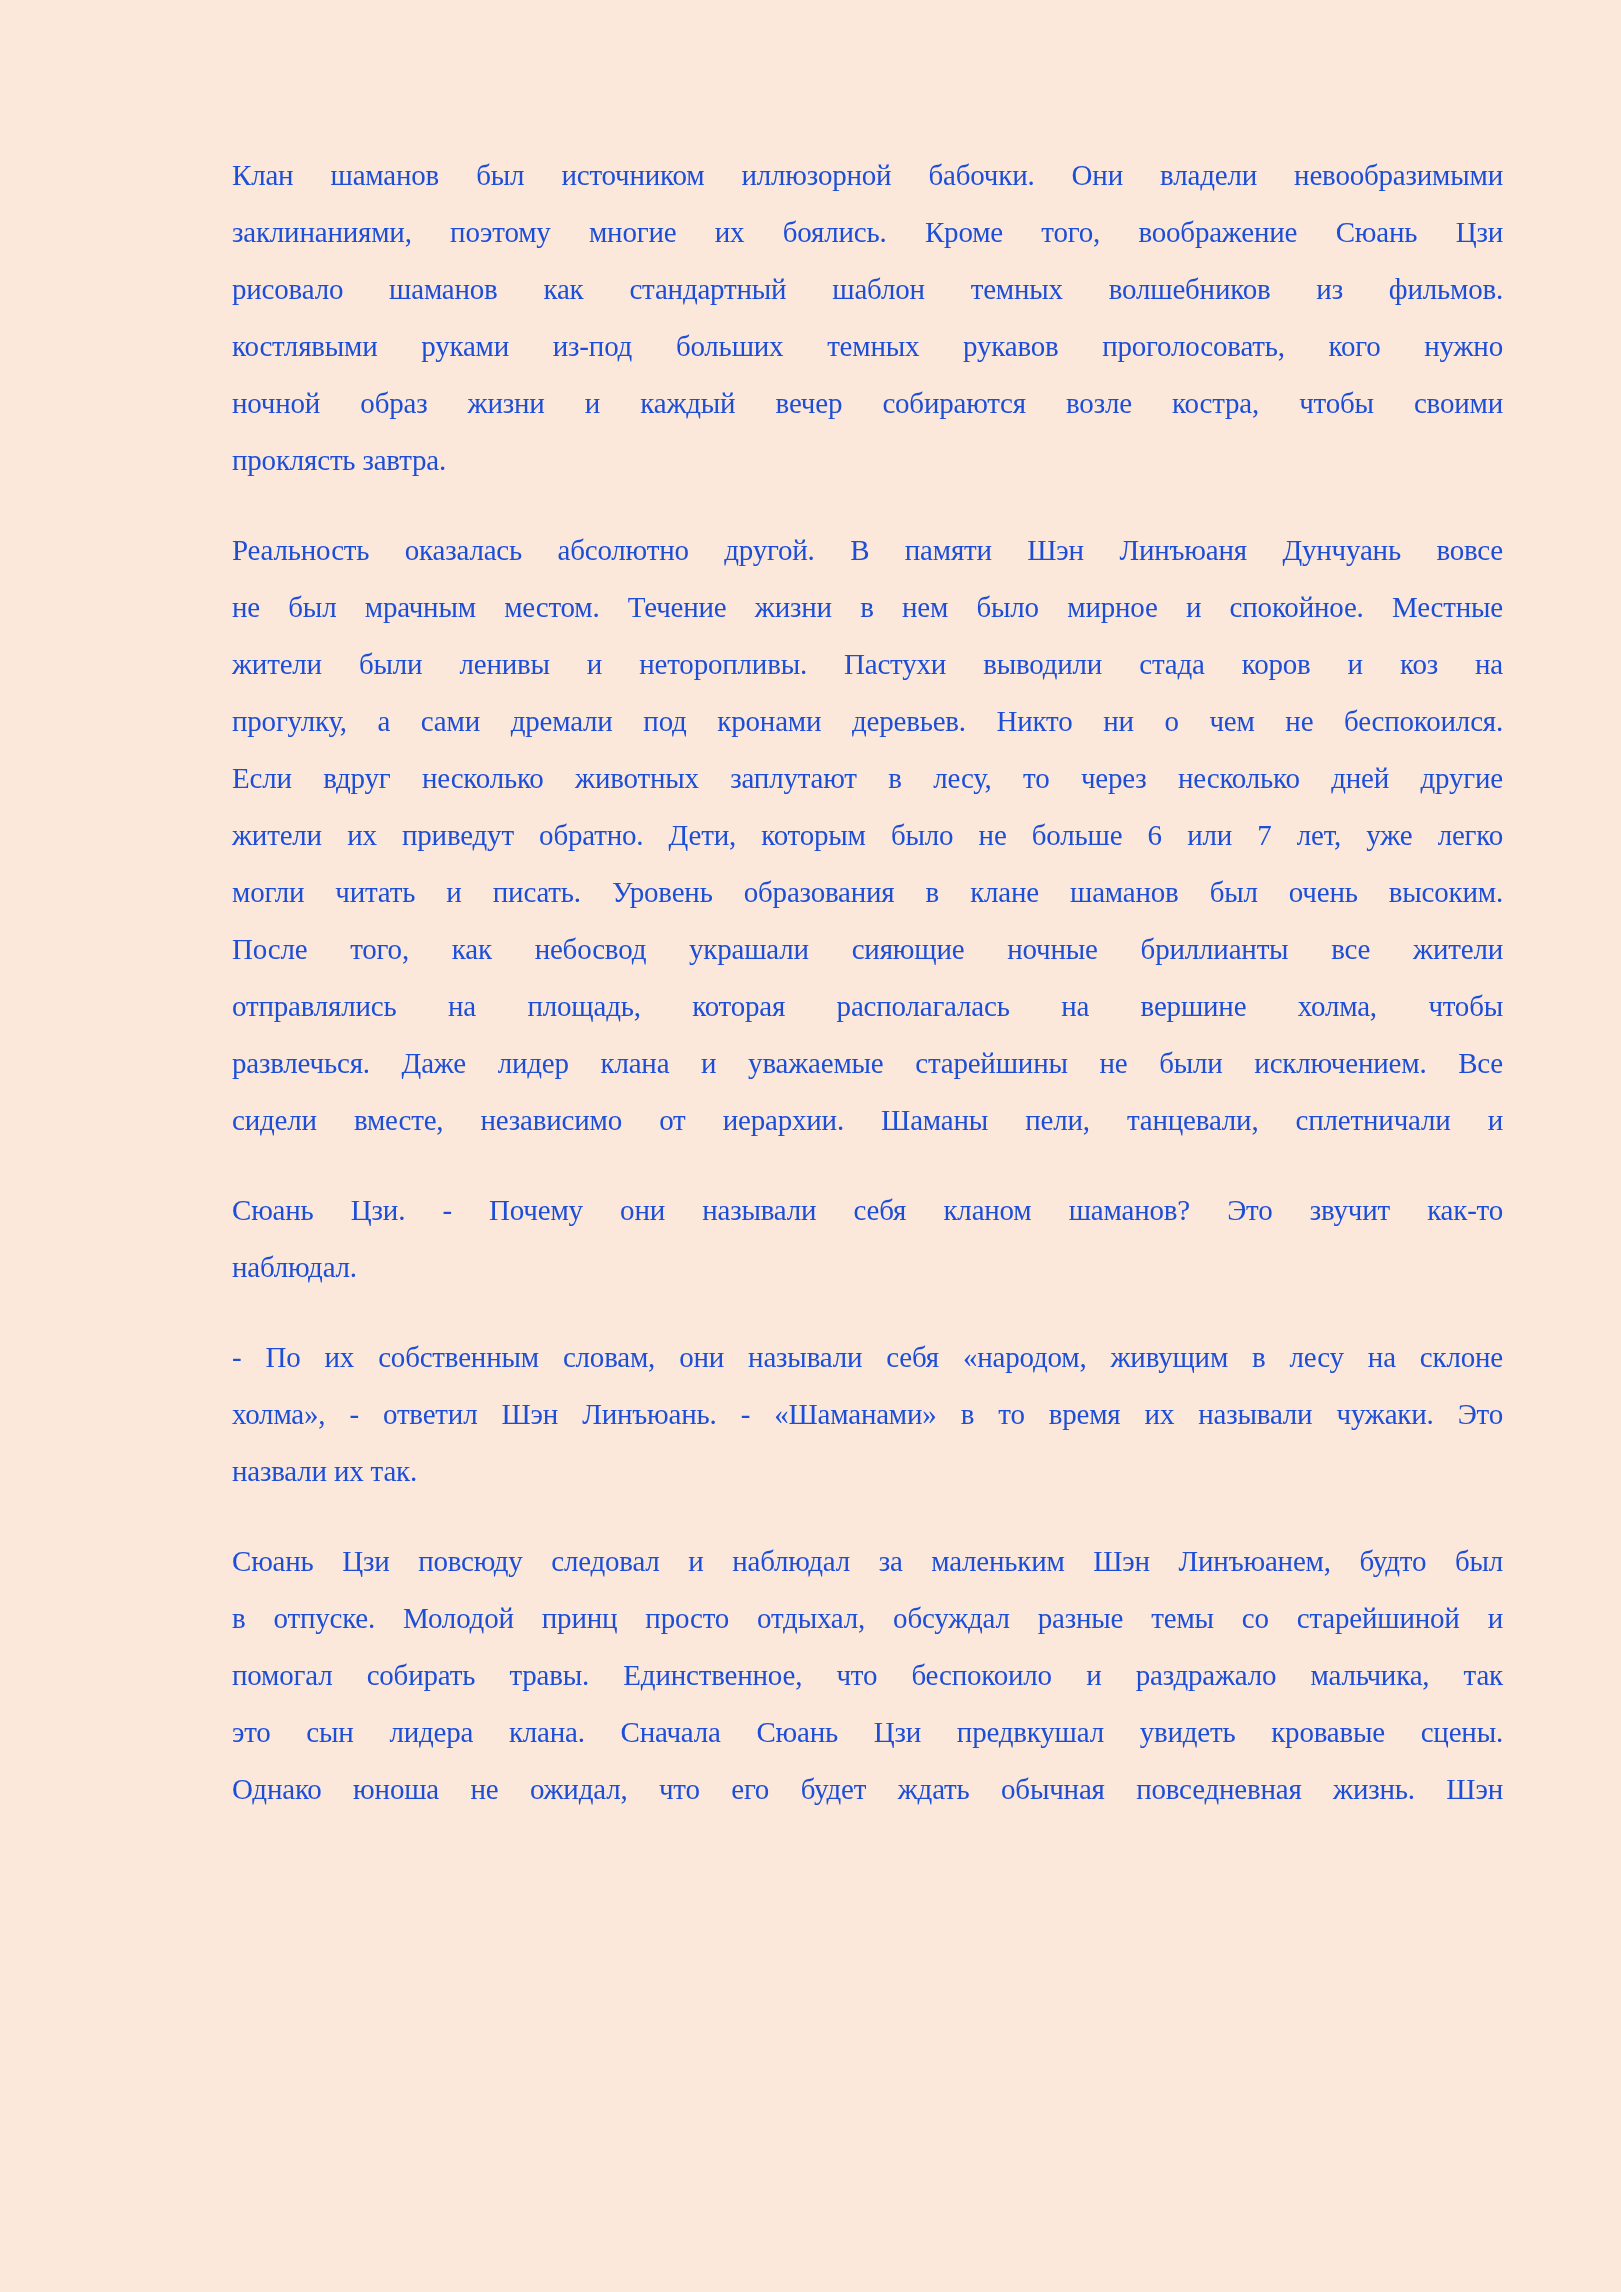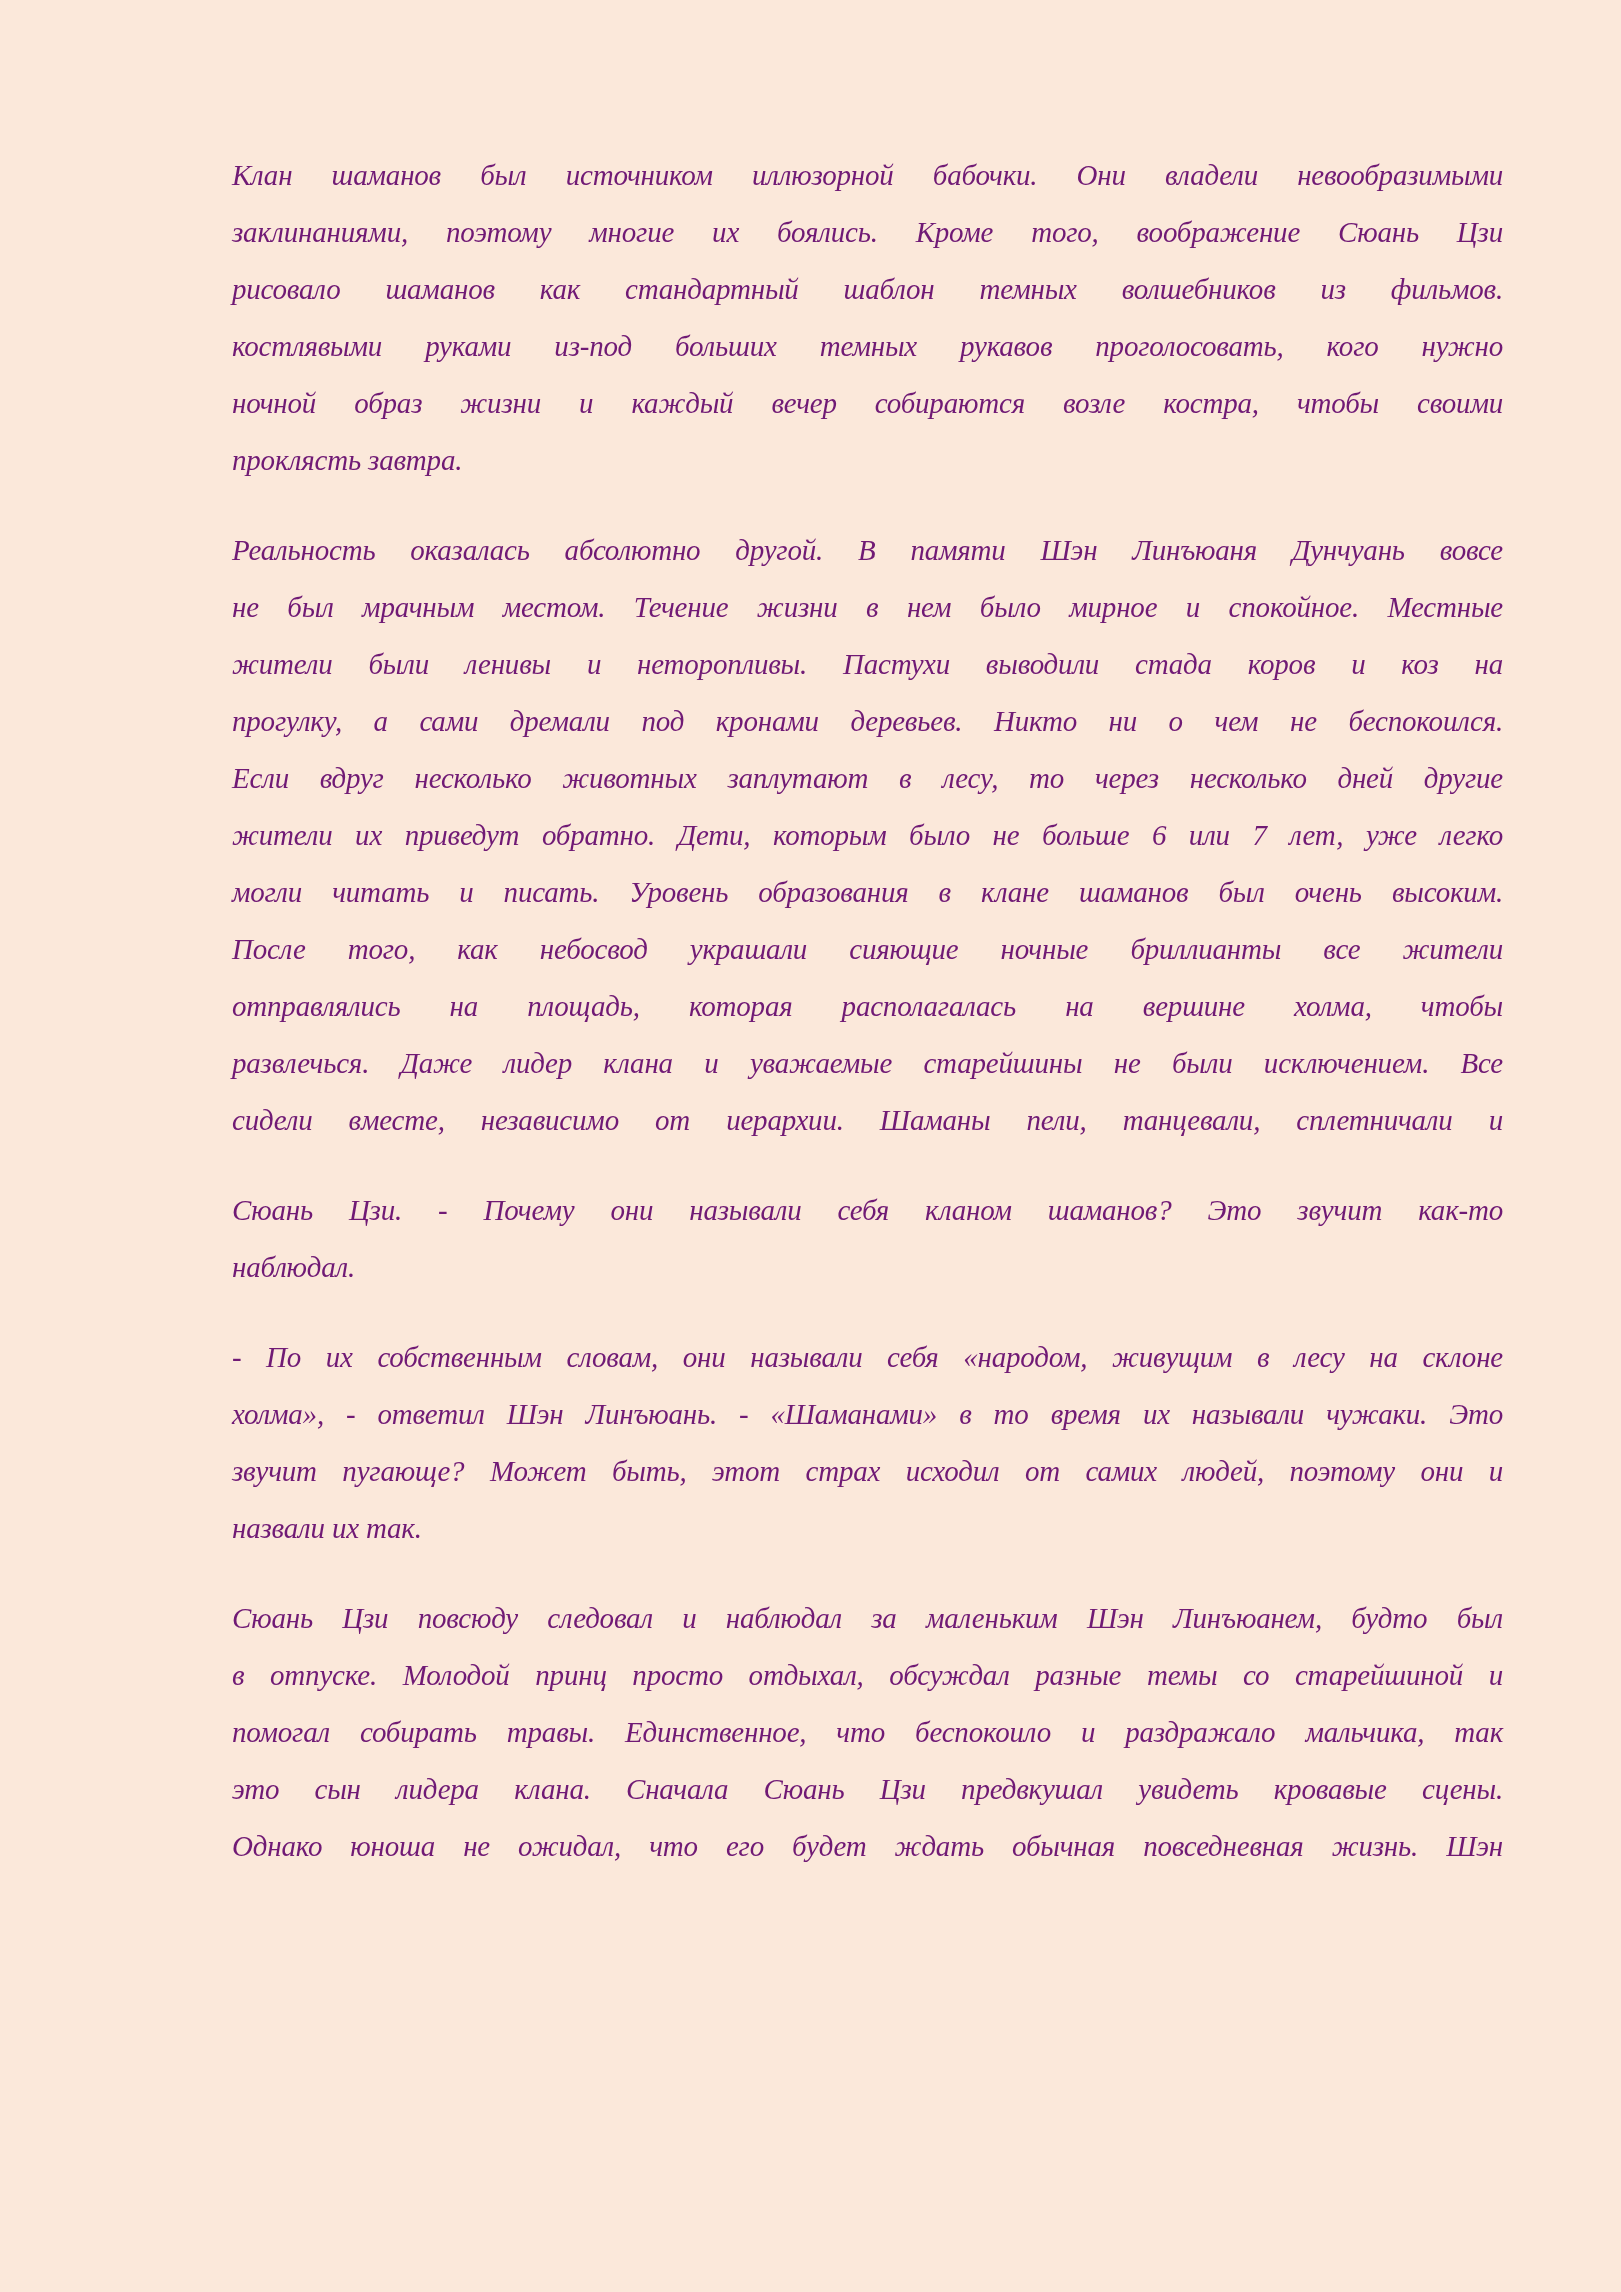--- a/index.html
+++ b/index.html
@@ -11,24 +11,23 @@
       height: 2293px;
       background: #FBE8DA;
       position: relative;
       overflow: hidden;
     }
     .page {
       position: absolute;
       left: 232px;
       top: 147px;
       width: 1271px;
-      color: #701a75;
+      color: #1d4ed8;
       font-family: "Liberation Serif", "DejaVu Serif", serif;
       font-size: 29px;
-      font-style: italic;
     }
     .para {
       margin: 0 0 33px 0;
     }
     .line {
       display: block;
       height: 57px;
       line-height: 57px;
       white-space: nowrap;
       text-align: justify;
@@ -67,21 +66,20 @@
   </div>
 
   <div class="para">
     <span class="line">Сюань Цзи. - Почему они называли себя кланом шаманов? Это звучит как-то</span>
     <span class="line last">наблюдал.</span>
   </div>
 
   <div class="para">
     <span class="line">- По их собственным словам, они называли себя «народом, живущим в лесу на склоне</span>
     <span class="line">холма», - ответил Шэн Линъюань. - «Шаманами» в то время их называли чужаки. Это</span>
-    <span class="line">звучит пугающе? Может быть, этот страх исходил от самих людей, поэтому они и</span>
     <span class="line last">назвали их так.</span>
   </div>
 
   <div class="para">
     <span class="line">Сюань Цзи повсюду следовал и наблюдал за маленьким Шэн Линъюанем, будто был</span>
     <span class="line">в отпуске. Молодой принц просто отдыхал, обсуждал разные темы со старейшиной и</span>
     <span class="line">помогал собирать травы. Единственное, что беспокоило и раздражало мальчика, так</span>
     <span class="line">это сын лидера клана. Сначала Сюань Цзи предвкушал увидеть кровавые сцены.</span>
     <span class="line">Однако юноша не ожидал, что его будет ждать обычная повседневная жизнь. Шэн</span>
   </div>

